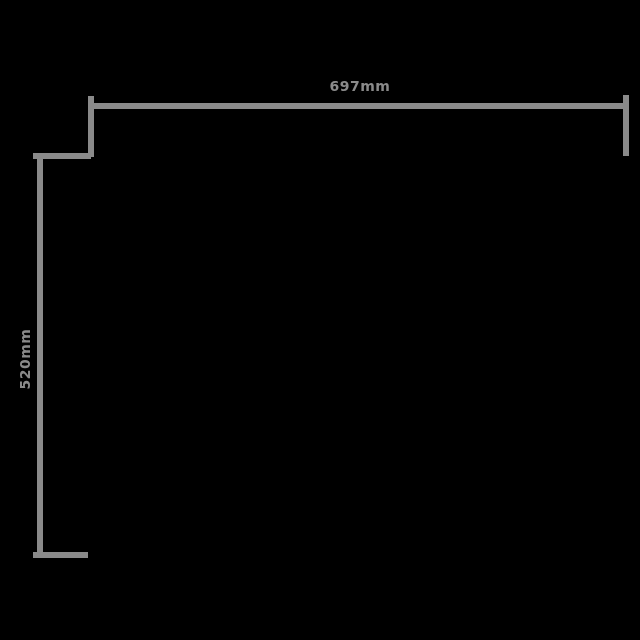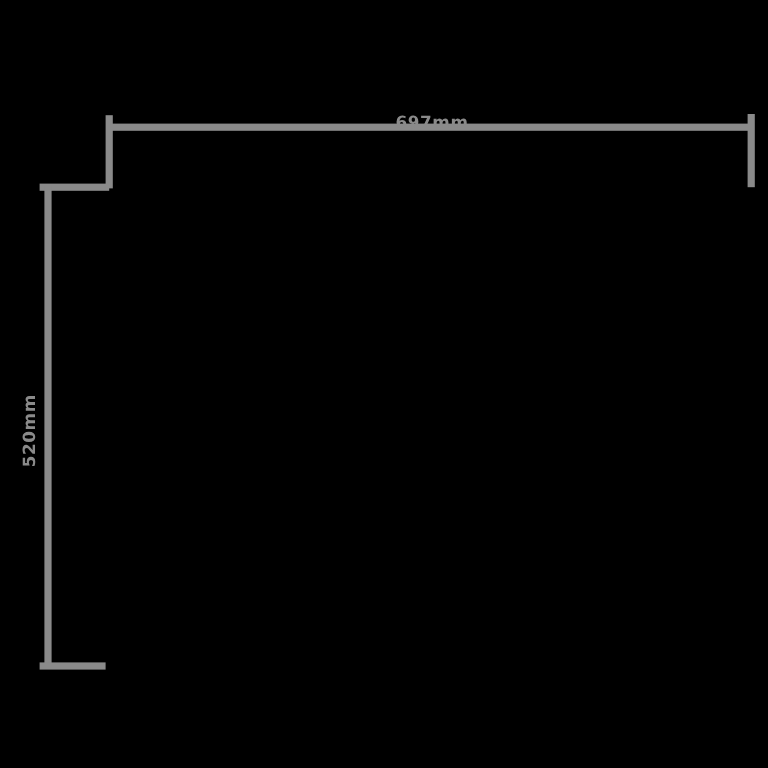--- a/index.html
+++ b/index.html
@@ -24,21 +24,21 @@
     font-size: 14px;
     font-weight: bold;
     letter-spacing: 0.5px;
     white-space: nowrap;
     line-height: 1;
   }
   
   .h-dim      { left: 91px;  top: 103px; width: 536px; height: 6px; }
   .h-ext-l    { left: 88px;  top: 96px;  width: 6px;   height: 61px; }
   .h-ext-r    { left: 623px; top: 95px;  width: 6px;   height: 61px; }
-  .h-label    { left: 360px; top: 96px;  transform: translateX(-50%); }
+  .h-label    { left: 360px; top: 79px;  transform: translateX(-50%); }
   
   .v-conn-top { left: 33px;  top: 153px; width: 58px;  height: 6px; }
   .v-dim      { left: 37px;  top: 155px; width: 6px;   height: 402px; }
   .v-tick-bot { left: 33px;  top: 552px; width: 55px;  height: 6px; }
   .v-label    { left: 25px;  top: 359px; transform: translate(-50%, -50%) rotate(-90deg); }
 </style>
 </head>
 <body>
 
 <div class="canvas">

